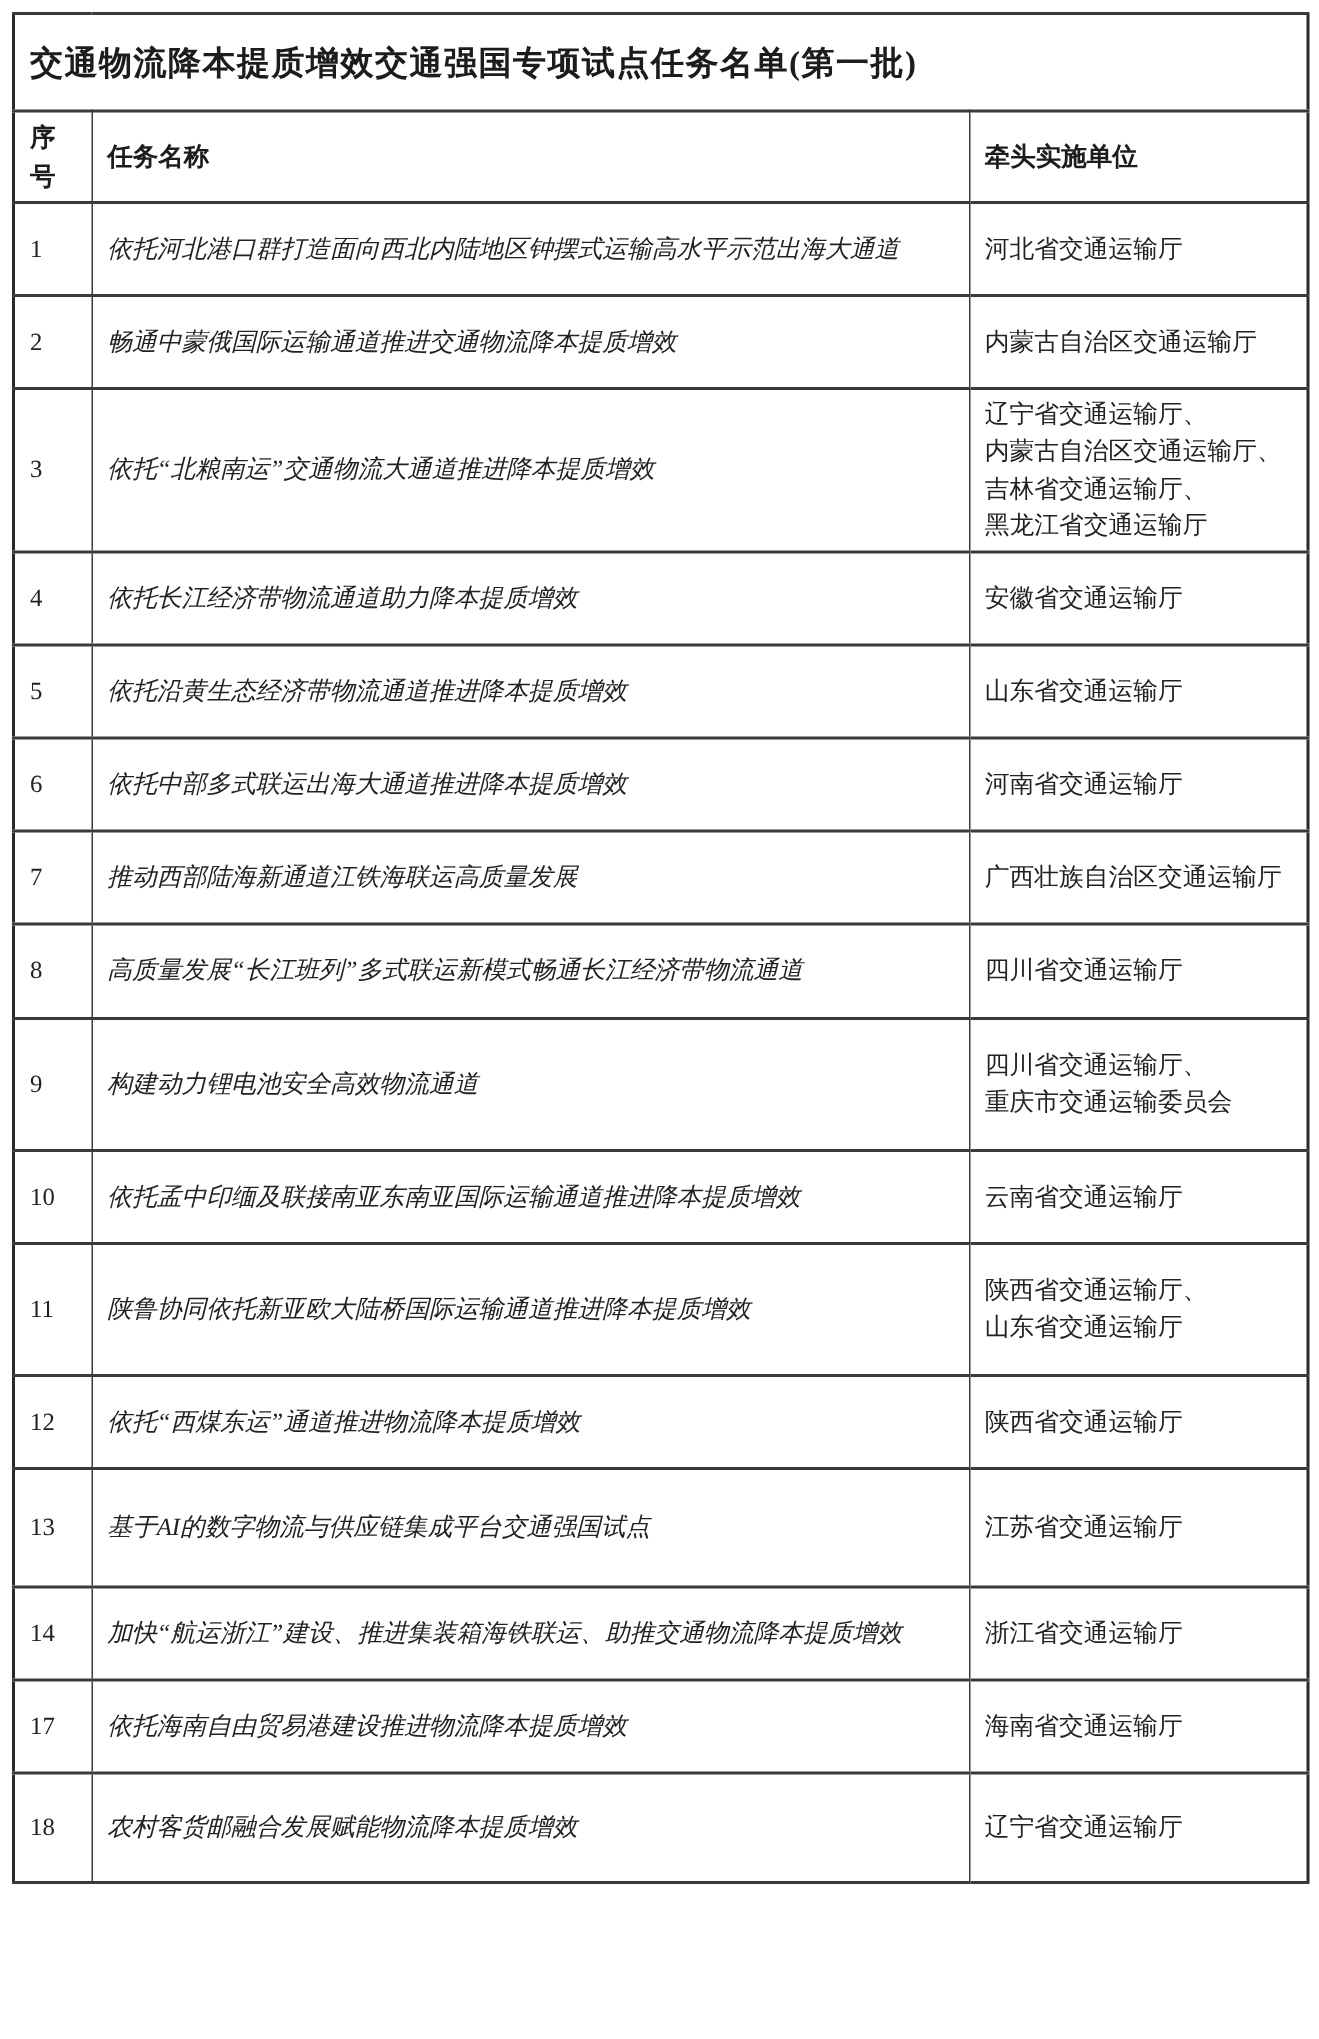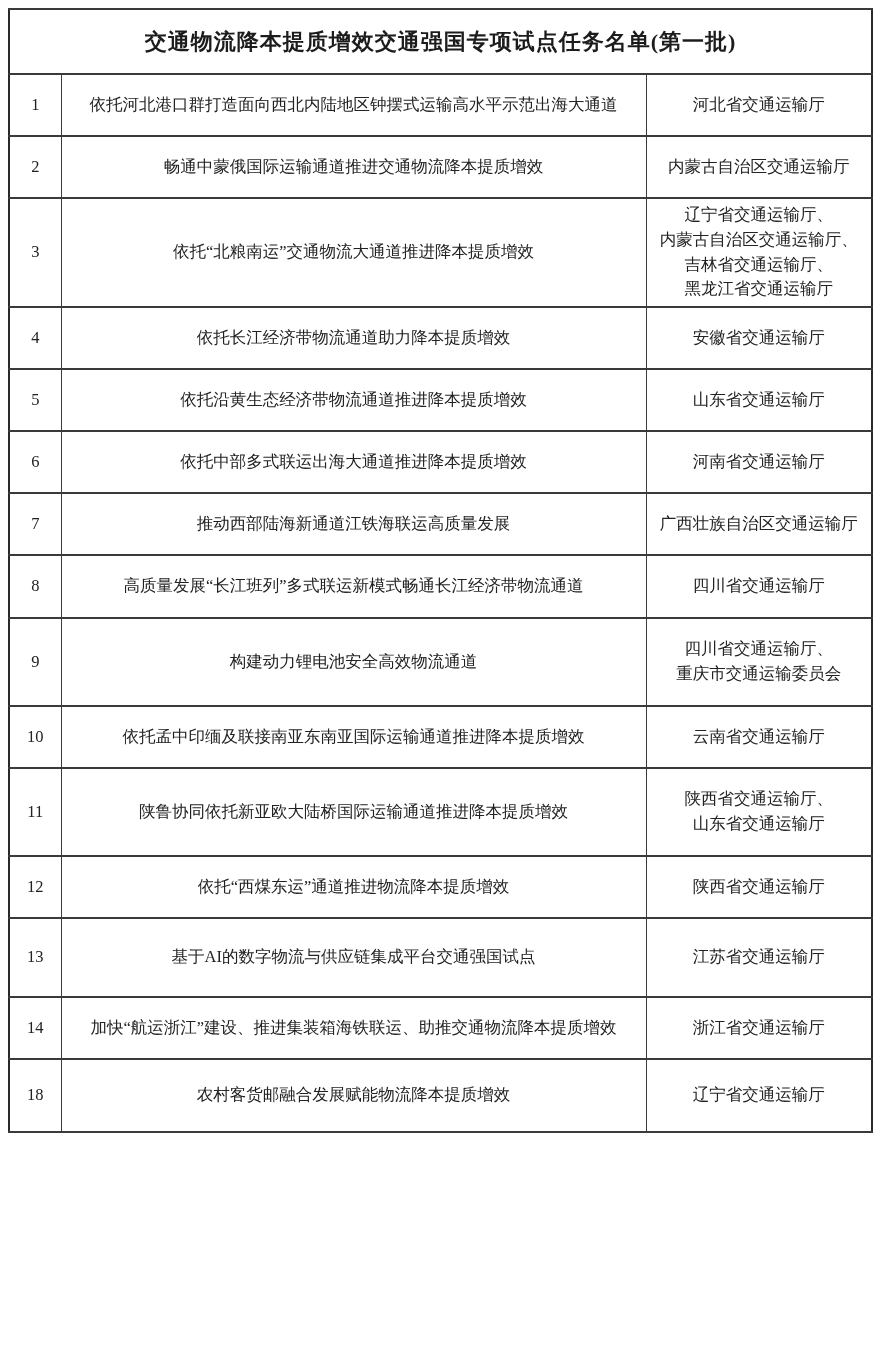--- a/index.html
+++ b/index.html
@@ -20,21 +20,20 @@
   table.doc-table {
     border-collapse: collapse;
     table-layout: fixed;
     width: 863px;
     background: #ffffff;
   }
   table.doc-table td, table.doc-table th {
     border: 1px solid #3a3a3a;
     border-top-width: 2px;
     border-bottom-width: 2px;
-    text-align: center;
     vertical-align: middle;
     font-weight: normal;
     font-size: 16.5px;
     line-height: 1.5;
     padding: 4px 10px;
     box-sizing: border-box;
     word-break: break-word;
     margin-left: 22px;
   }
   table.doc-table {
@@ -57,20 +56,21 @@
     font-weight: bold;
     color: #1c1c1c;
   }
   td.cell-unit {
     white-space: pre-line;
     line-height: 1.55;
     padding: 4px 6px;
   }
   td.cell-task {
     padding: 4px 16px;
+    font-style: italic;
   }
   tr.h-n    td { height: 62px; }
   tr.h-8    td { height: 63px; }
   tr.h-13   td { height: 79px; }
   tr.h-tall td { height: 104px; }
   tr.h-med  td { height: 88px; }
   tr.h-last td { height: 73px; }
 </style>
 </head>
 <body>
@@ -78,20 +78,25 @@
 <div class="sheet">
   <table class="doc-table">
     <colgroup>
       <col class="col-no">
       <col class="col-task">
       <col class="col-unit">
     </colgroup>
     <tbody>
       <tr class="title-row">
         <td colspan="3">交通物流降本提质增效交通强国专项试点任务名单(第一批)</td>
+      </tr>
+      <tr class="header-row">
+        <td>序号</td>
+        <td>任务名称</td>
+        <td>牵头实施单位</td>
       </tr>
 
       <tr class="h-n">
         <td class="cell-no">1</td>
         <td class="cell-task">依托河北港口群打造面向西北内陆地区钟摆式运输高水平示范出海大通道</td>
         <td class="cell-unit">河北省交通运输厅</td>
       </tr>
       <tr class="h-n">
         <td class="cell-no">2</td>
         <td class="cell-task">畅通中蒙俄国际运输通道推进交通物流降本提质增效</td>
@@ -155,20 +160,25 @@
       <tr class="h-13">
         <td class="cell-no">13</td>
         <td class="cell-task">基于AI的数字物流与供应链集成平台交通强国试点</td>
         <td class="cell-unit">江苏省交通运输厅</td>
       </tr>
       <tr class="h-n">
         <td class="cell-no">14</td>
         <td class="cell-task">加快“航运浙江”建设、推进集装箱海铁联运、助推交通物流降本提质增效</td>
         <td class="cell-unit">浙江省交通运输厅</td>
       </tr>
+      <tr class="h-n">
+        <td class="cell-no">17</td>
+        <td class="cell-task">依托海南自由贸易港建设推进物流降本提质增效</td>
+        <td class="cell-unit">海南省交通运输厅</td>
+      </tr>
       <tr class="h-last">
         <td class="cell-no">18</td>
         <td class="cell-task">农村客货邮融合发展赋能物流降本提质增效</td>
         <td class="cell-unit">辽宁省交通运输厅</td>
       </tr>
     </tbody>
   </table>
 </div>
 
 </body></html>

